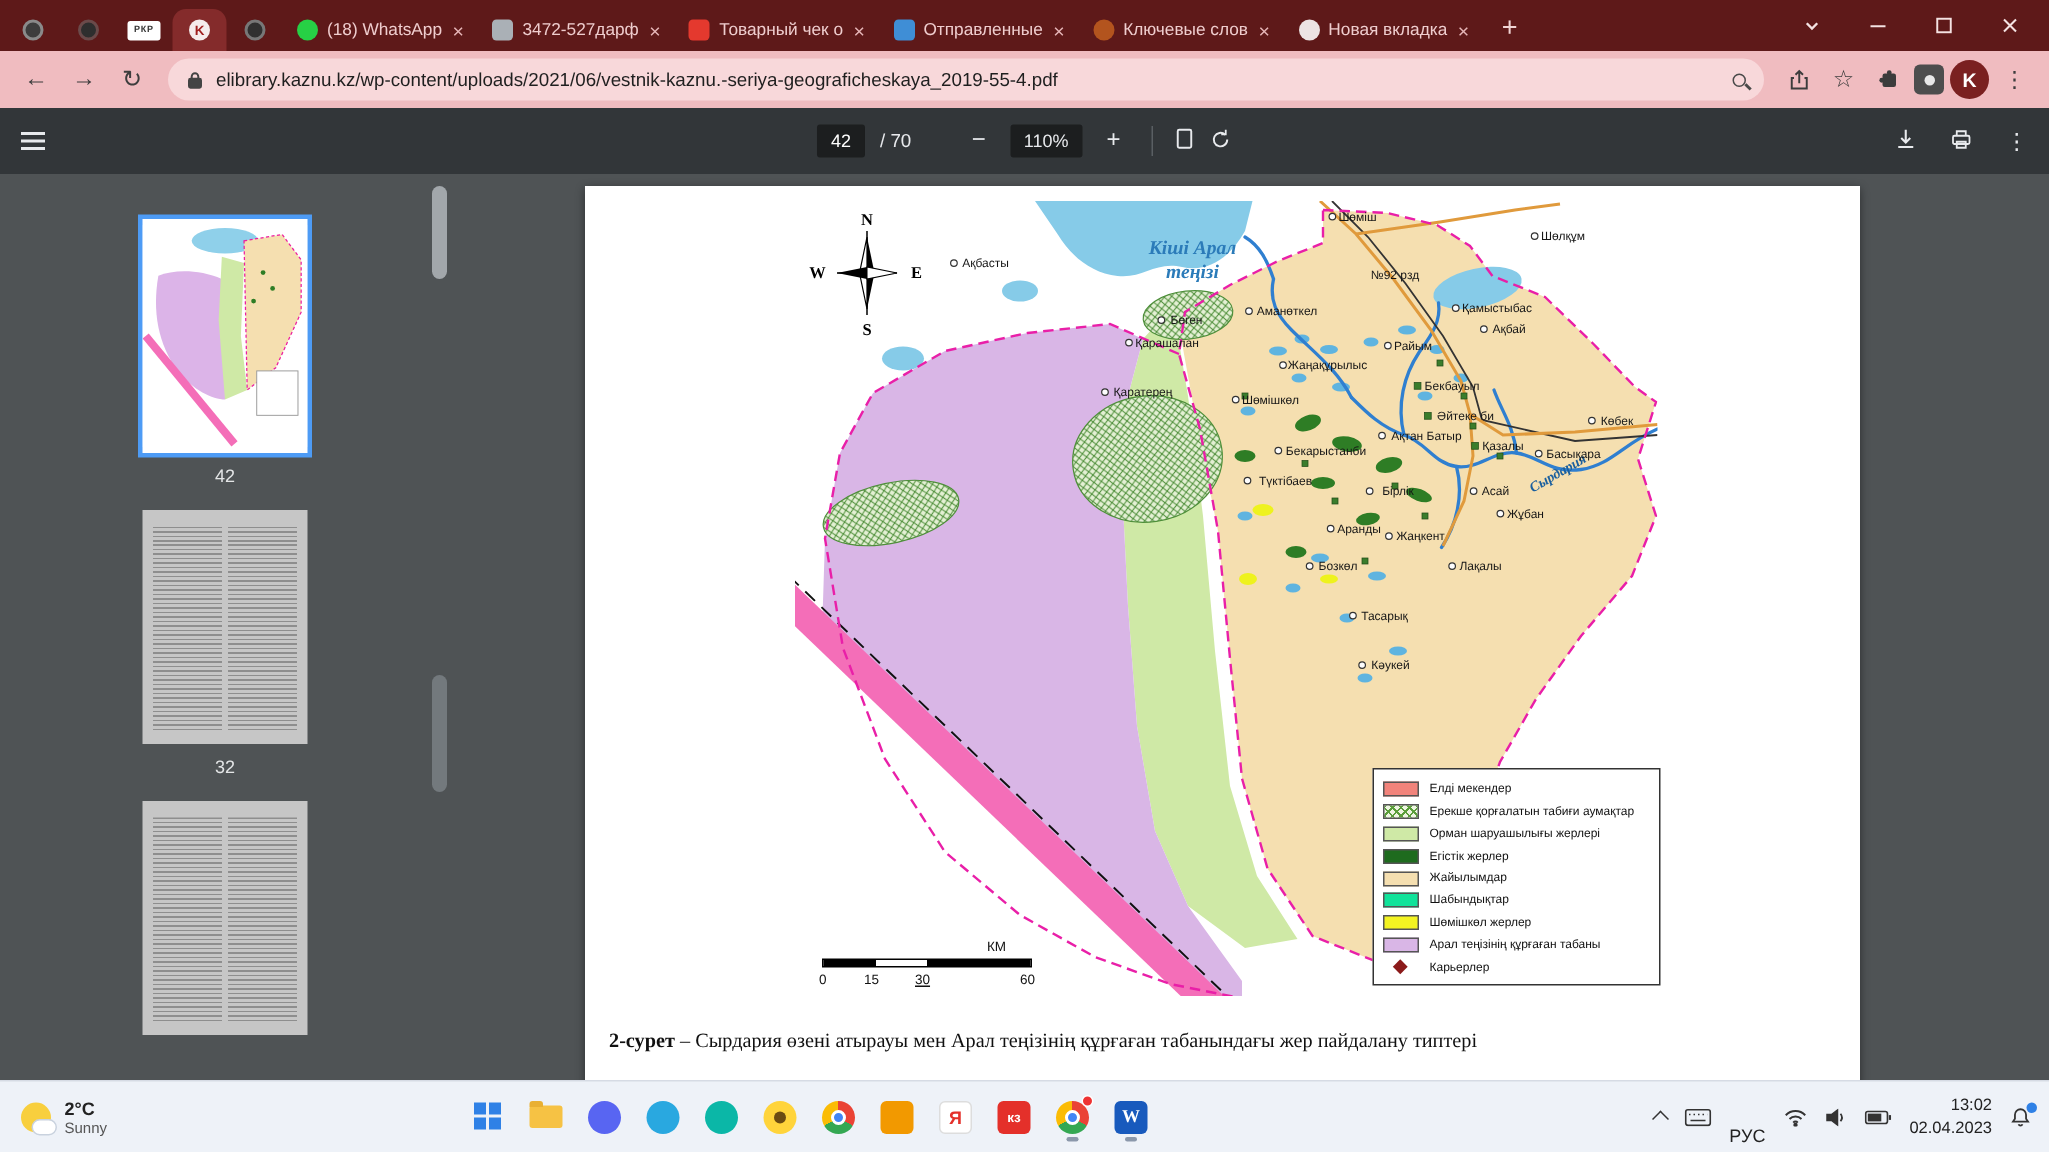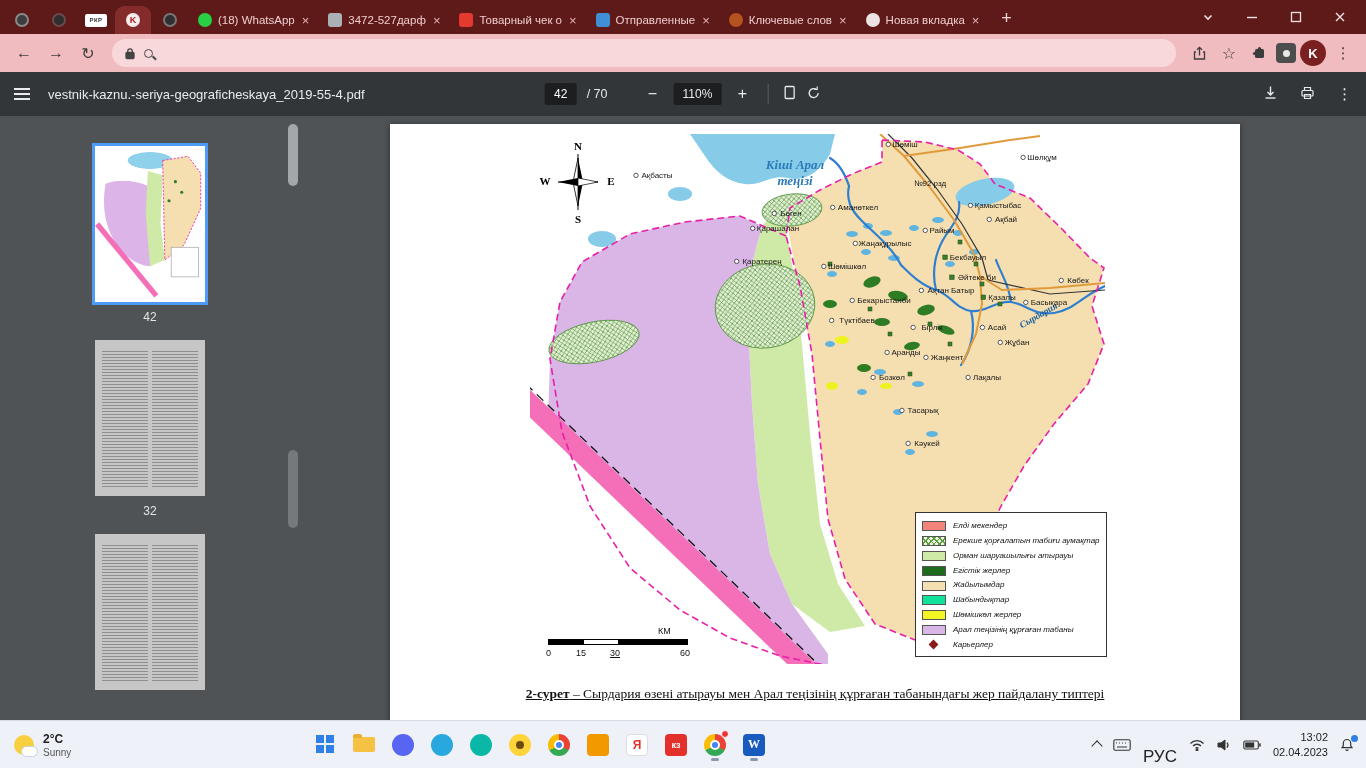--- a/index.html
+++ b/index.html
@@ -89,21 +89,21 @@
   .mapfig svg.mapsvg{position:absolute;left:0;top:0;}
   .place{font:8px "Liberation Sans",sans-serif;fill:#161616;text-anchor:middle;}
   .sealabel{font:italic bold 13px "Liberation Serif",serif;fill:#2b7bb9;text-anchor:middle;}
   .riverlabel{font:italic bold 9.5px "Liberation Serif",serif;fill:#1a5f9e;text-anchor:middle;}
   .compassletter{font:bold 11px "Liberation Serif",serif;fill:#000;text-anchor:middle;}
   .placemark{fill:#fdfdfd;stroke:#333;stroke-width:0.8;}
   .placesq{fill:#3a7d2c;stroke:#234d1a;stroke-width:0.5;}
 
   .legendbox{position:absolute;left:385px;top:378px;width:192px;background:#fff;border:1px solid #333;
              padding:6px 6px 4px;z-index:5;}
-  .lrow{display:flex;align-items:center;gap:7px;height:14.8px;font-style:italic;}
+  .lrow{display:flex;align-items:center;gap:7px;height:14.8px;}
   .sw{width:24px;height:10px;border:1px solid #555;flex:none;}
   .sw-settlements{background:#f2837b;}
   .sw-protected{background:#eef5e2;background-image:
       repeating-linear-gradient(45deg,#5a9e3a 0 1px,transparent 1px 4px),
       repeating-linear-gradient(-45deg,#5a9e3a 0 1px,transparent 1px 4px);}
   .sw-forest{background:#cfe9a6;}
   .sw-arable{background:#1e6b1e;}
   .sw-pasture{background:#f5dfb0;}
   .sw-meadow{background:#0fe39a;}
   .sw-fallow{background:#f4f422;}
@@ -113,22 +113,22 @@
                     transform:rotate(45deg);}
   .llabel{font-size:8px;color:#111;line-height:1.05;}
 
   .scalebar{position:absolute;left:16px;top:492px;width:160px;height:34px;z-index:4;}
   .km{position:absolute;left:112px;top:0;font-size:9px;color:#111;}
   .bar{position:absolute;top:13px;left:2px;width:140px;height:6px;border:1px solid #000;display:flex;}
   .bseg1{width:35px;background:#000;} .bseg2{width:35px;background:#fff;} .bseg3{width:70px;background:#000;}
   .ticks{position:absolute;top:22px;left:0;width:160px;height:12px;font-size:9px;color:#111;}
   .ticks span{position:absolute;}
 
-  .caption{position:absolute;top:562px;left:0;width:100%;text-align:center;
-           font-family:"Liberation Serif",serif;font-size:13.5px;color:#111;text-decoration:underline;}
+  .caption{position:absolute;top:562px;left:16px;width:100%;text-align:left;
+           font-family:"Liberation Serif",serif;font-size:13.5px;color:#111;}
 
   
   .taskbar{position:absolute;left:0;bottom:0;width:100%;height:48px;background:#eef2f8;
            border-top:1px solid #d6dbe4;display:flex;align-items:center;color:#222;}
   .weather{display:flex;align-items:center;gap:9px;padding:0 14px;width:160px;}
   .sun{width:20px;height:20px;border-radius:50%;background:#f8cf3e;position:relative;flex:none;}
   .sun::after{content:"";position:absolute;right:-4px;bottom:-2px;width:15px;height:9px;background:#fff;
               border:1px solid #c9d2de;border-radius:6px;}
   .wtemp{font-size:12px;font-weight:bold;line-height:1.25;}
   .wdesc{font-size:10px;color:#555;line-height:1.1;}
@@ -159,21 +159,21 @@
   .badge{position:absolute;top:2px;right:1px;width:8px;height:8px;border-radius:50%;background:#e33;
          border:1px solid #fff;}
   .ic-square{width:22px;height:22px;border-radius:4px;display:flex;align-items:center;justify-content:center;
              font-weight:bold;font-size:12px;}
   .sq-orange{background:#f29built900;background:#f29900;color:#fff;}
   .sq-ya{background:#fff;color:#e4302a;border:1px solid #ddd;}
   .sq-kz{background:#e4302a;color:#fff;font-size:9px;}
   .sq-word{background:#185abd;color:#fff;font-family:"Liberation Serif",serif;}
   .tray{margin-left:auto;display:flex;align-items:center;gap:12px;padding-right:12px;}
   .tray svg{stroke:#333;}
-  .lang{font-size:17px;margin-top:24px;}
+  .lang{font-size:12px;margin-top:24px;}
   .chevup{width:8px;height:8px;border-left:1.6px solid #333;border-top:1.6px solid #333;
           transform:rotate(45deg);margin-top:3px;}
   .clockblk{text-align:right;font-size:11px;line-height:1.3;}
   .bellwrap{position:relative;display:flex;}
   .bellbadge{position:absolute;top:-3px;right:-4px;width:7px;height:7px;border-radius:50%;background:#2f81e6;}
 </style>
 </head>
 <body>
 
 <div class="window">
@@ -253,20 +253,21 @@
 
   <div class="addrbar">
     <div class="navbtn">←</div>
     <div class="navbtn">→</div>
     <div class="navbtn">↻</div>
     <div class="urlpill">
       <svg width="12" height="13" viewBox="0 0 12 13" fill="none" stroke="#444" stroke-width="1.3">
         <rect x="2" y="5.5" width="8" height="6" rx="1" fill="#444"></rect>
           <path d="M3.8 5.5V4a2.2 2.2 0 0 1 4.4 0v1.5"></path>
       </svg>
+      <span class="urltext">elibrary.kaznu.kz/wp-content/uploads/2021/06/vestnik-kaznu.-seriya-geograficheskaya_2019-55-4.pdf</span>
       <span class="mag"></span>
     </div>
     <div class="addricon">
       <svg width="15" height="15" viewBox="0 0 15 15" fill="none" stroke="#3c3c3c" stroke-width="1.3">
         <path d="M4 6H2.5v7h10V6H11"></path>
           <path d="M7.5 1.5v8M5 3.8l2.5-2.4L10 3.8"></path>
       </svg>
     </div>
     <div class="addricon star">☆</div>
     <div class="addricon">
@@ -278,21 +279,20 @@
     </div>
     <div class="extbadge">
         <span></span>
       </div>
     <div class="avatar">K</div>
     <div class="addricon dots">⋮</div>
   </div>
 
   <div class="pdfbar">
     <div class="hamb"></div>
-    <div class="fname">vestnik-kaznu.-seriya-geograficheskaya_2019-55-4.pdf</div>
     <div class="pdfcenter">
       <input class="pagebox" value="42" style="">
       <span>/ 70</span>
       <span style="width:14px"></span>
       <span class="zbtn">−</span>
       <span class="zoomchip">110%</span>
       <span class="zbtn">+</span>
       <span class="vsep"></span>
       <span>
         <svg width="14" height="15" viewBox="0 0 14 15" fill="none" stroke-width="1.3">
@@ -546,21 +546,21 @@
               <div class="lrow">
                 <span class="sw sw-settlements"></span>
                 <span class="llabel">Елді мекендер</span>
               </div>
               <div class="lrow">
                 <span class="sw sw-protected"></span>
                 <span class="llabel">Ерекше қорғалатын табиғи аумақтар</span>
               </div>
               <div class="lrow">
                 <span class="sw sw-forest"></span>
-                <span class="llabel">Орман шаруашылығы атырауы</span>
+                <span class="llabel">Орман шаруашылығы жерлері</span>
               </div>
               <div class="lrow">
                 <span class="sw sw-arable"></span>
                 <span class="llabel">Егістік жерлер</span>
               </div>
               <div class="lrow">
                 <span class="sw sw-pasture"></span>
                 <span class="llabel">Жайылымдар</span>
               </div>
               <div class="lrow">

